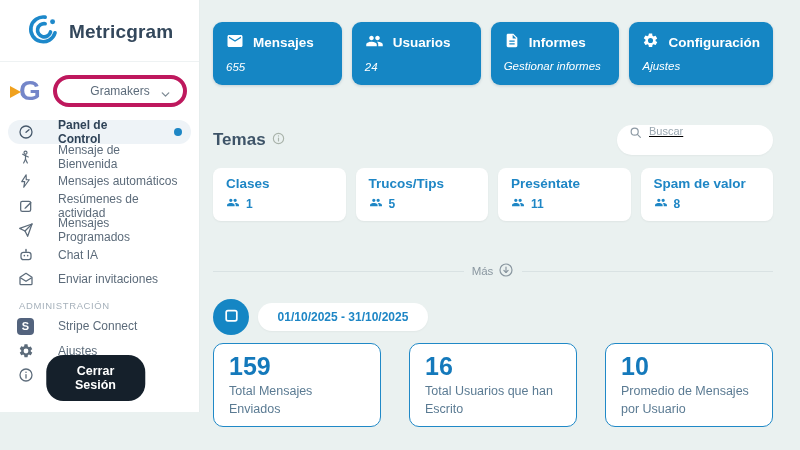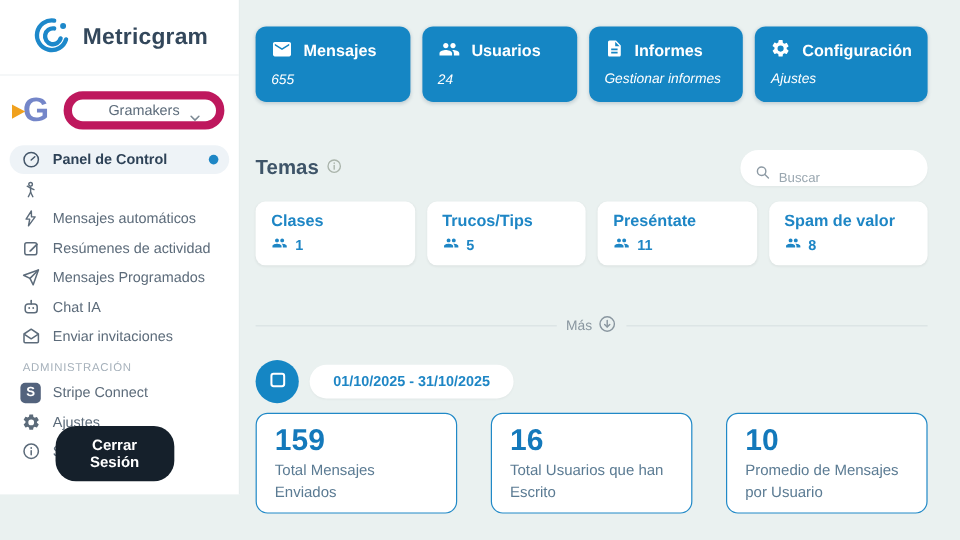--- a/index.html
+++ b/index.html
@@ -10,26 +10,26 @@
   
   .sidebar { width:200px; min-width:200px; background:#ffffff; border-right:1px solid #e6eded; position:relative; }
   .logo-row { display:flex; align-items:center; gap:9px; padding:13px 0 11px 27px; }
   .logo-text { font-size:19px; font-weight:600; color:#33475b; letter-spacing:.2px; }
   .sidebar-divider { border:none; border-top:1px solid #eef2f3; }
   .workspace-row { display:flex; align-items:center; gap:5px; padding:11px 12px 7px 12px; }
   .g-avatar { width:36px; height:36px; position:relative; display:flex; align-items:center; justify-content:center;
               font-weight:800; font-size:28px; color:#7486c9; flex-shrink:0; }
   .g-avatar::before { content:""; position:absolute; left:-2px; top:13px; width:0; height:0;
               border-top:6px solid transparent; border-bottom:6px solid transparent; border-left:11px solid #f0a11e; }
-  .workspace-pill { flex:1; height:32px; border:7px solid #be185d; border-radius:16px; display:flex;
+  .workspace-pill { flex:1; height:32px; border:4px solid #be185d; border-radius:16px; display:flex;
               align-items:center; justify-content:center; position:relative; color:#5c6b7a; font-size:12px; background:#fff; cursor:pointer; }
   .workspace-pill .chev { position:absolute; right:11px; top:9px; }
 
   .menu { padding:4px 8px 0 8px; display:flex; flex-direction:column; }
-  .menu-item { display:flex; align-items:center; gap:10px; height:24px; padding:0 9px; border-radius:12px;
+  .menu-item { display:flex; align-items:center; gap:24px; height:24px; padding:0 9px; border-radius:12px;
               color:#5c6b7a; font-size:12px; cursor:pointer; }
   .menu-item + .menu-item { margin-top:0.5px; }
   .menu-item .mi { width:17px; height:17px; display:flex; align-items:center; justify-content:center; flex-shrink:0; }
   .menu-item.active { background:#eef3f7; color:#2e4257; font-weight:700; }
   .active-dot { margin-left:auto; width:8px; height:8px; border-radius:50%; background:#1e86c5; }
   .section-label { font-size:9.5px; color:#a6b1bb; letter-spacing:.6px; padding:9px 0 3px 11px; }
   .stripe-badge { width:17px; height:17px; border-radius:4px; background:#53637d; color:#fff; font-size:11px;
               font-weight:700; display:flex; align-items:center; justify-content:center; }
   .logout-btn { position:absolute; bottom:11px; left:50%; transform:translateX(-54%); background:#15202b; color:#fff;
               border:none; border-radius:17px; padding:9px 19px; font-size:12.5px; font-weight:700;
@@ -39,21 +39,21 @@
   .main { flex:1; padding:0 27px 0 13px; }
   .cards-row { display:flex; gap:10px; margin-top:22px; }
   .blue-card { flex:1; background:#1586c4; border-radius:9px; color:#fff; padding:10px 13px 12px 13px;
               box-shadow:0 1px 3px rgba(20,60,90,.18); cursor:pointer; }
   .blue-card .card-head { display:flex; align-items:center; gap:9px; font-size:13.5px; font-weight:700; }
   .blue-card .card-sub { font-size:11.5px; margin-top:8px;font-style:italic; }
 
   .temas-row { display:flex; align-items:center; margin-top:40px; height:30px; }
   .temas-title { display:flex; align-items:center; gap:6px; font-size:17px; font-weight:700; color:#3e5468; }
   .search-pill { margin-left:auto; width:156px; height:30px; background:#fff; border-radius:15px; display:flex;
-              align-items:flex-end; gap:7px; padding:0 12px; box-shadow:0 1px 2px rgba(0,0,0,.04); }
+              align-items:flex-start; gap:7px; padding:0 12px; box-shadow:0 1px 2px rgba(0,0,0,.04);text-decoration:underline; }
   .search-pill input { border:none; outline:none; background:transparent; width:100%; font-size:11px;
               color:#5c6b7a; font-family:inherit; }
   .search-pill input::placeholder { color:#9aa7b0; }
 
   .topics-row { display:flex; gap:10px; margin-top:13px; }
   .topic-card { flex:1; height:53px; background:#fff; border-radius:8px; padding:8px 13px;
               box-shadow:0 1px 2px rgba(0,0,0,.05); cursor:pointer; }
   .topic-name { color:#1e86c5; font-size:13.5px; font-weight:700; }
   .topic-count { display:flex; align-items:center; gap:6px; color:#1e86c5; font-size:12px; font-weight:600; margin-top:5px; }
 
@@ -120,20 +120,21 @@
         <span class="mi">
           <svg width="15" height="16" viewBox="0 0 24 24" fill="none" stroke="#5c6b7a" stroke-width="1.9" stroke-linecap="round">
               <circle cx="12" cy="5" r="2.4"></circle>
               <path d="M12 8.5 v7"></path>
               <path d="M12 10 L7.5 7.5"></path>
               <path d="M12 10 l4.5 2"></path>
               <path d="M12 15.5 l-3 6"></path>
               <path d="M12 15.5 l3 6"></path>
             </svg>
         </span>
+        <span>Mensaje de Bienvenida</span>
       </div>
       <div class="menu-item">
         <span class="mi">
           <svg width="15" height="16" viewBox="0 0 24 24" fill="none" stroke="#5c6b7a" stroke-width="1.9" stroke-linejoin="round">
               <path d="M13 2 L6 13 h4.8 L9.2 22 L18 10 h-4.8 Z"></path>
             </svg>
         </span>
         <span>Mensajes automáticos</span>
       </div>
       <div class="menu-item">

